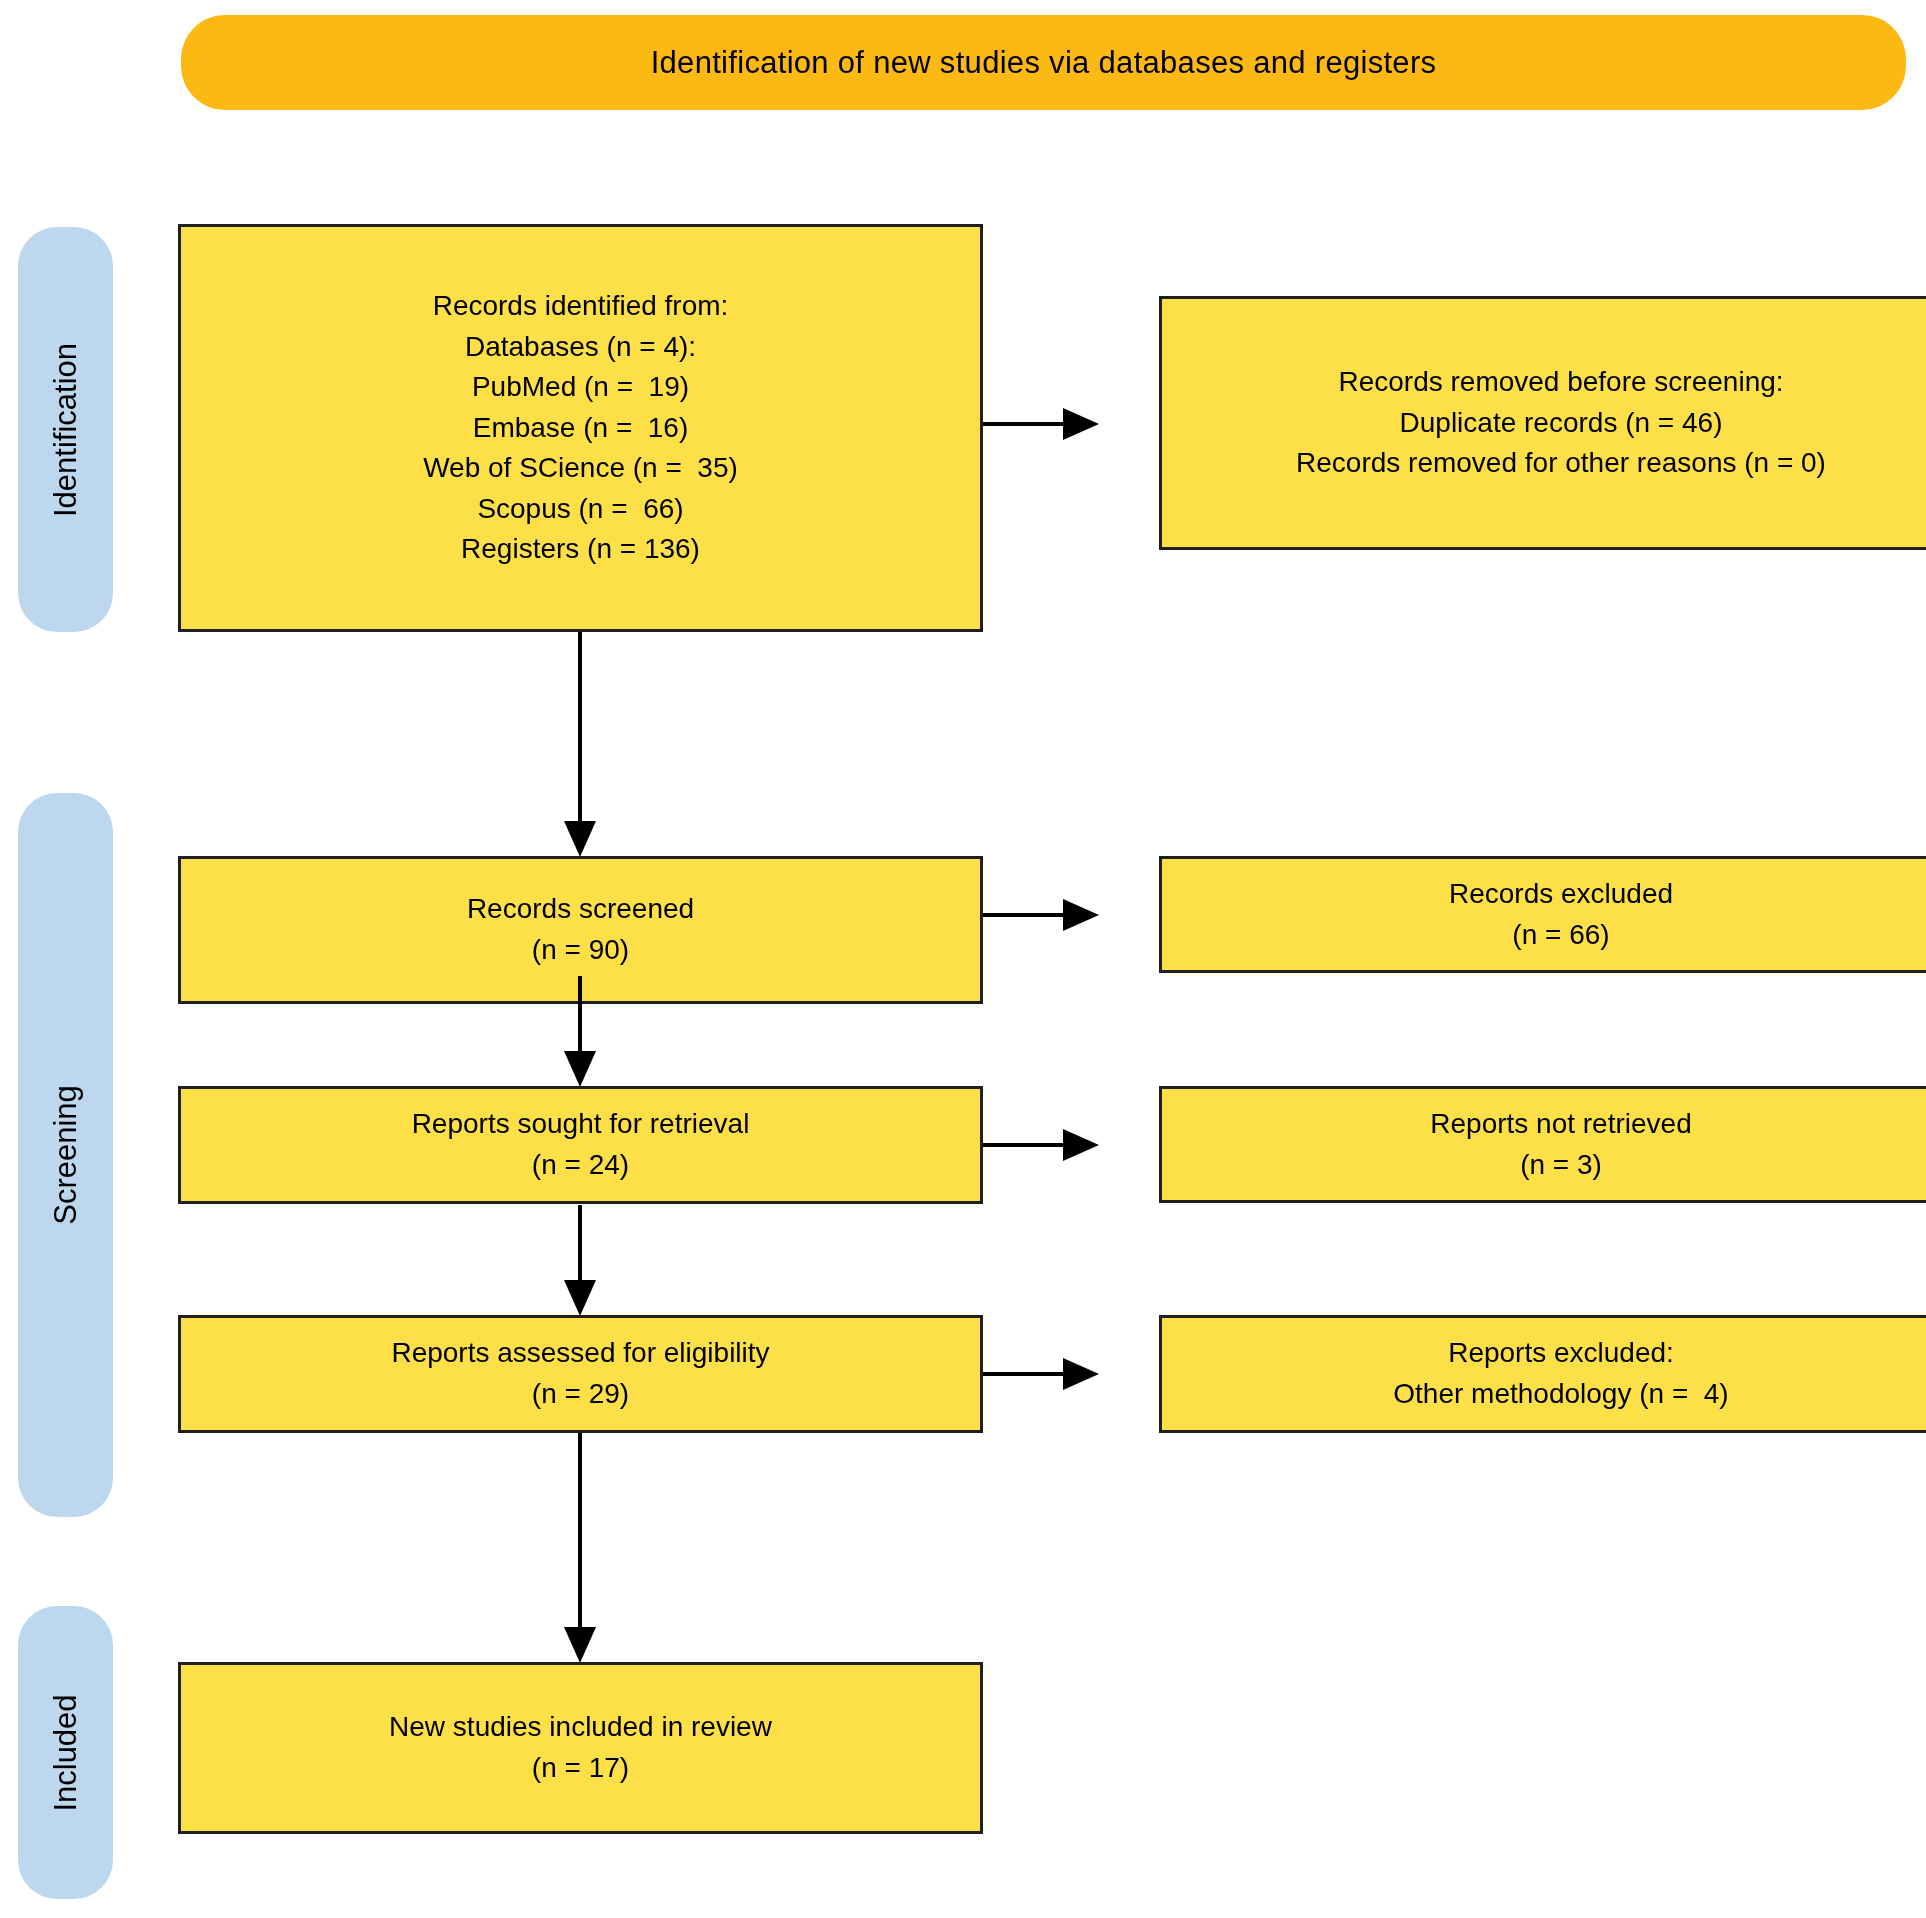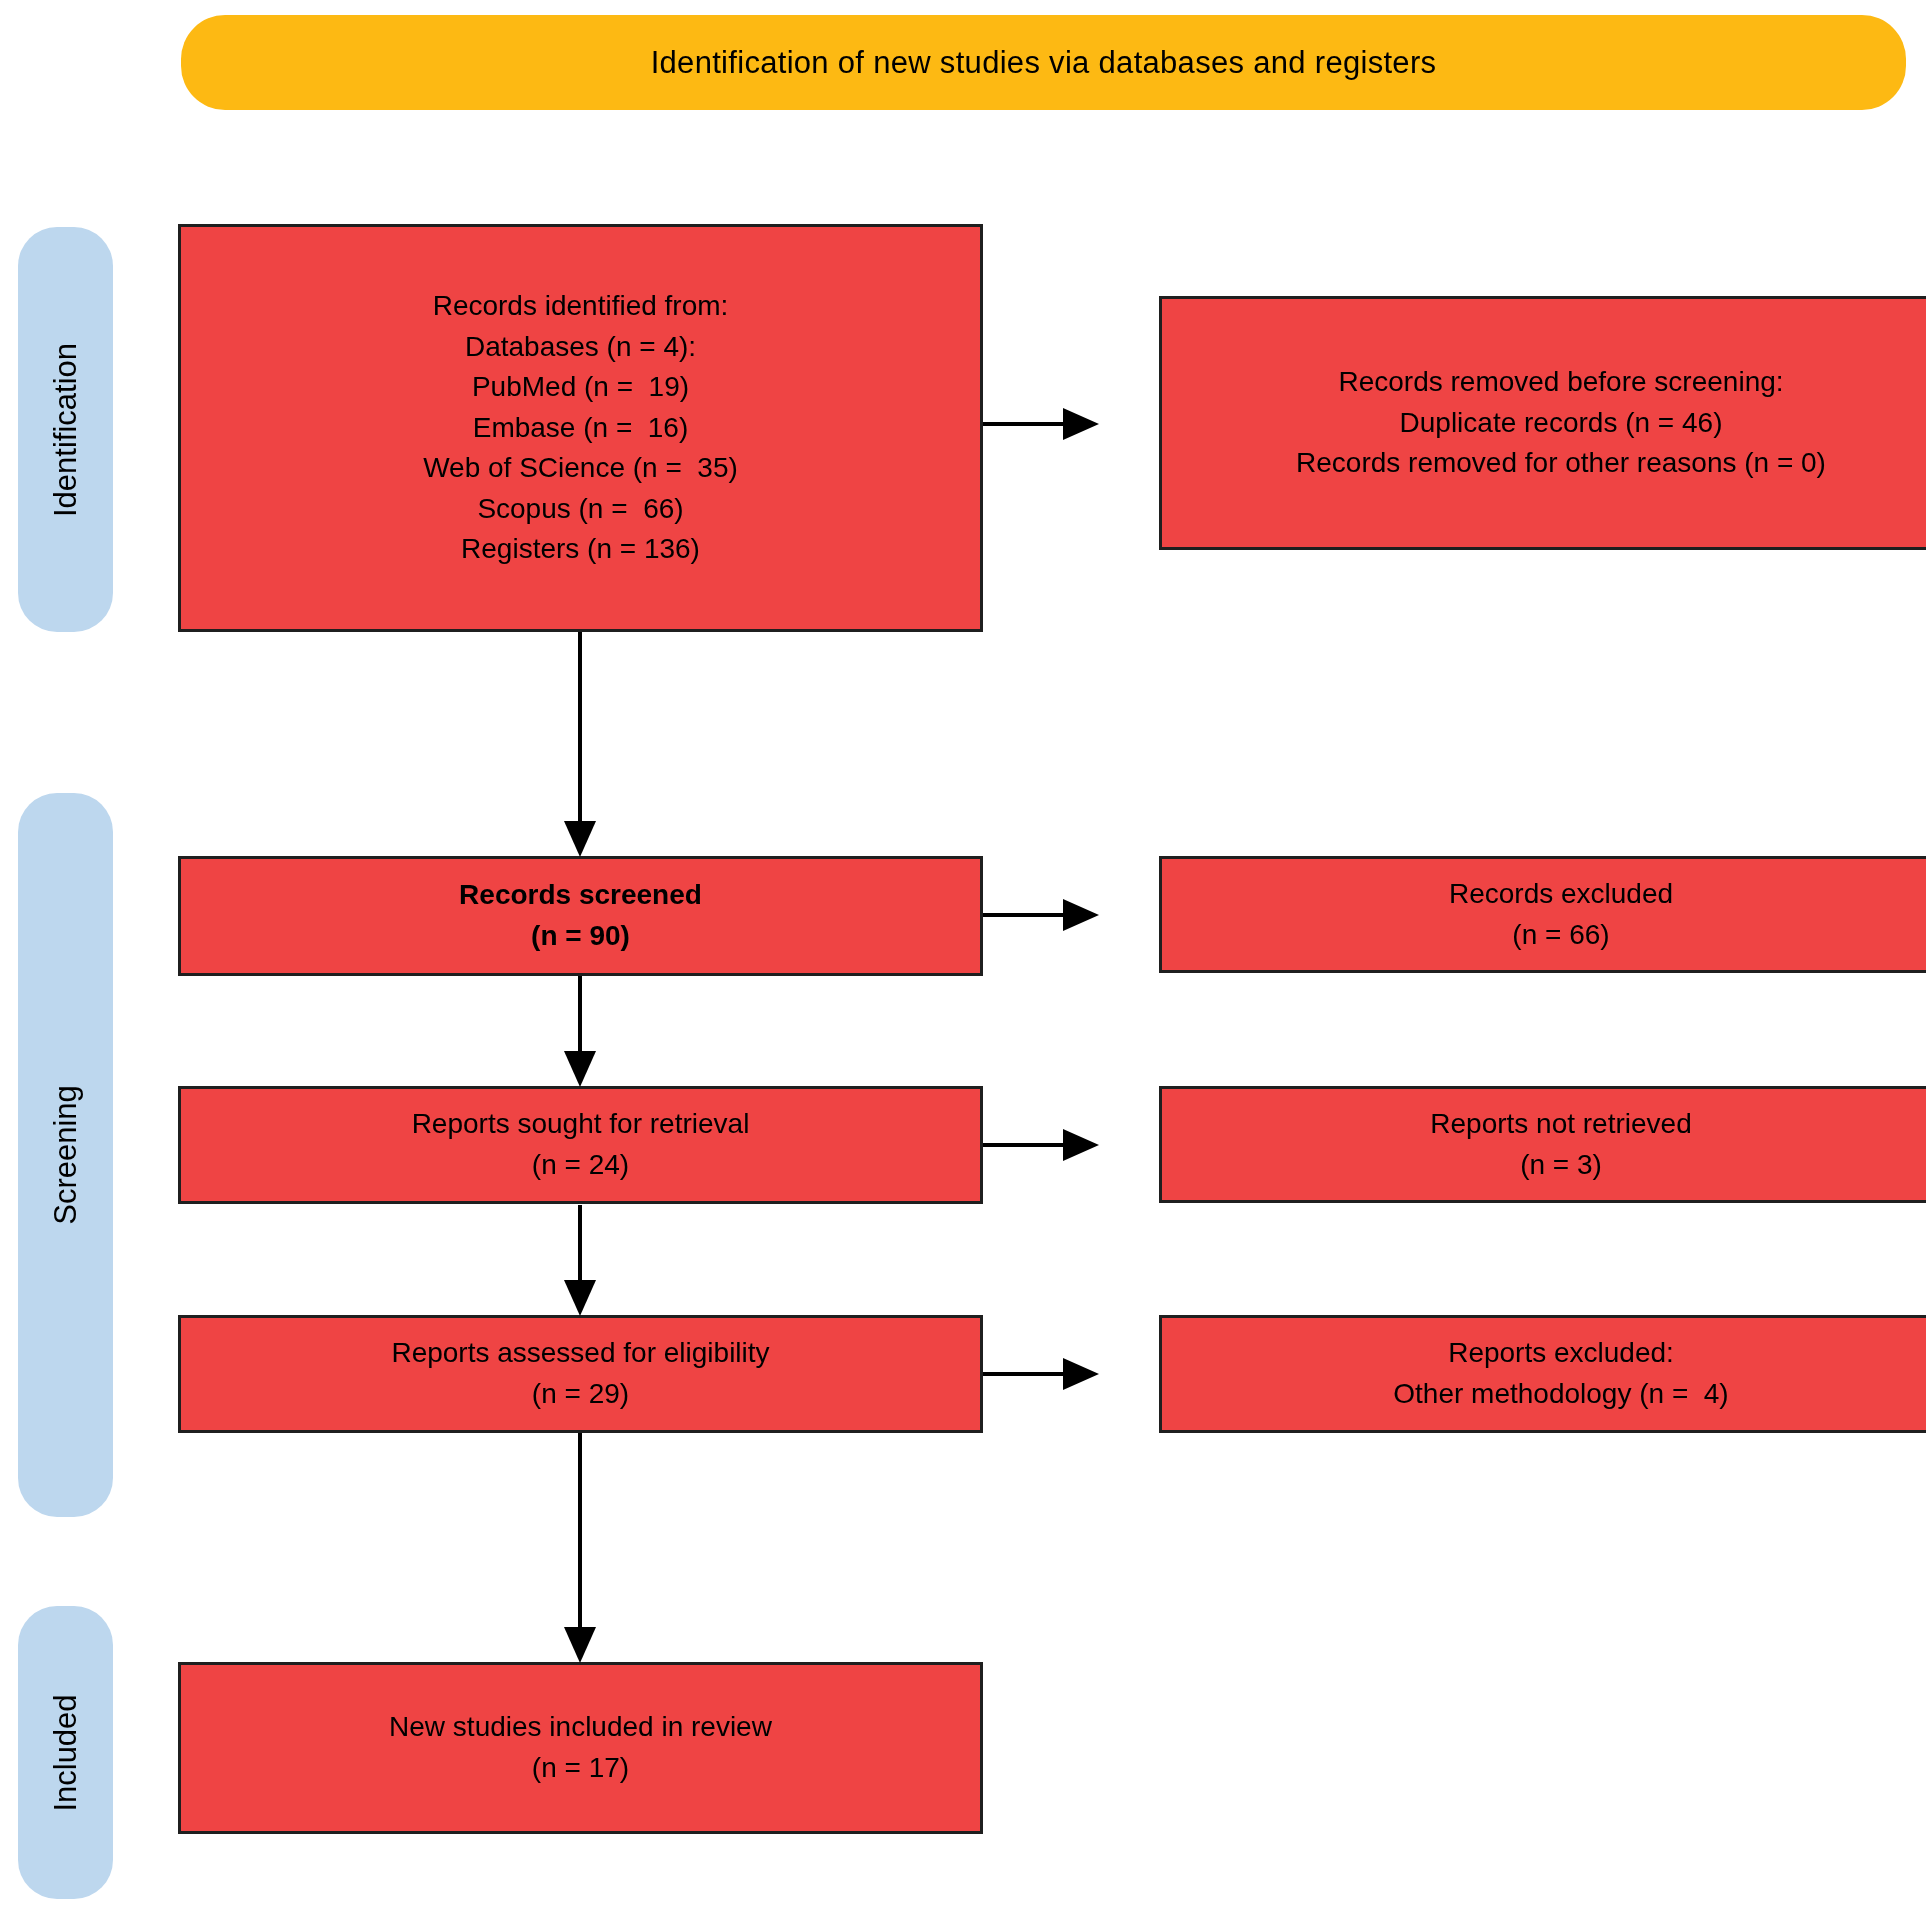--- a/index.html
+++ b/index.html
@@ -36,36 +36,36 @@
   .stage span{
     transform:rotate(-90deg);
     white-space:nowrap;
     font-size:31px;
   }
   .stage.identification{ top:227px; height:405px; }
   .stage.screening{ top:793px; height:724px; }
   .stage.included{ top:1606px; height:293px; }
   .box{
     position:absolute;
-    background:#ef4444;
+    background:#fde047;
     border:3.7px solid var(--box-border);
     box-sizing:border-box;
     display:flex; flex-direction:column;
     align-items:center; justify-content:center;
     text-align:center;
     font-size:28px;
     line-height:1.45;
     padding:6.1px 18.4px;
   }
   .box .line{ white-space:pre-wrap; }
   .col-left{ left:178px; width:805px; }
   .col-right{ left:1159px; width:804px; }
   .box.identified{ top:224px; height:408px; }
   .box.removed{ top:296px; height:254px; }
-  .box.screened{ top:856px; height:120px;font-weight:bold; }
+  .box.screened{ top:856px; height:148px; }
   .box.excluded{ top:856px; height:117px; }
   .box.sought{ top:1086px; height:118px; }
   .box.not-retrieved{ top:1086px; height:117px; }
   .box.assessed{ top:1315px; height:118px; }
   .box.reports-excluded{ top:1315px; height:118px; }
   .box.included-review{ top:1662px; height:172px; }
   .vline{
     position:absolute;
     width:4.3px;
     background:var(--arrow);

